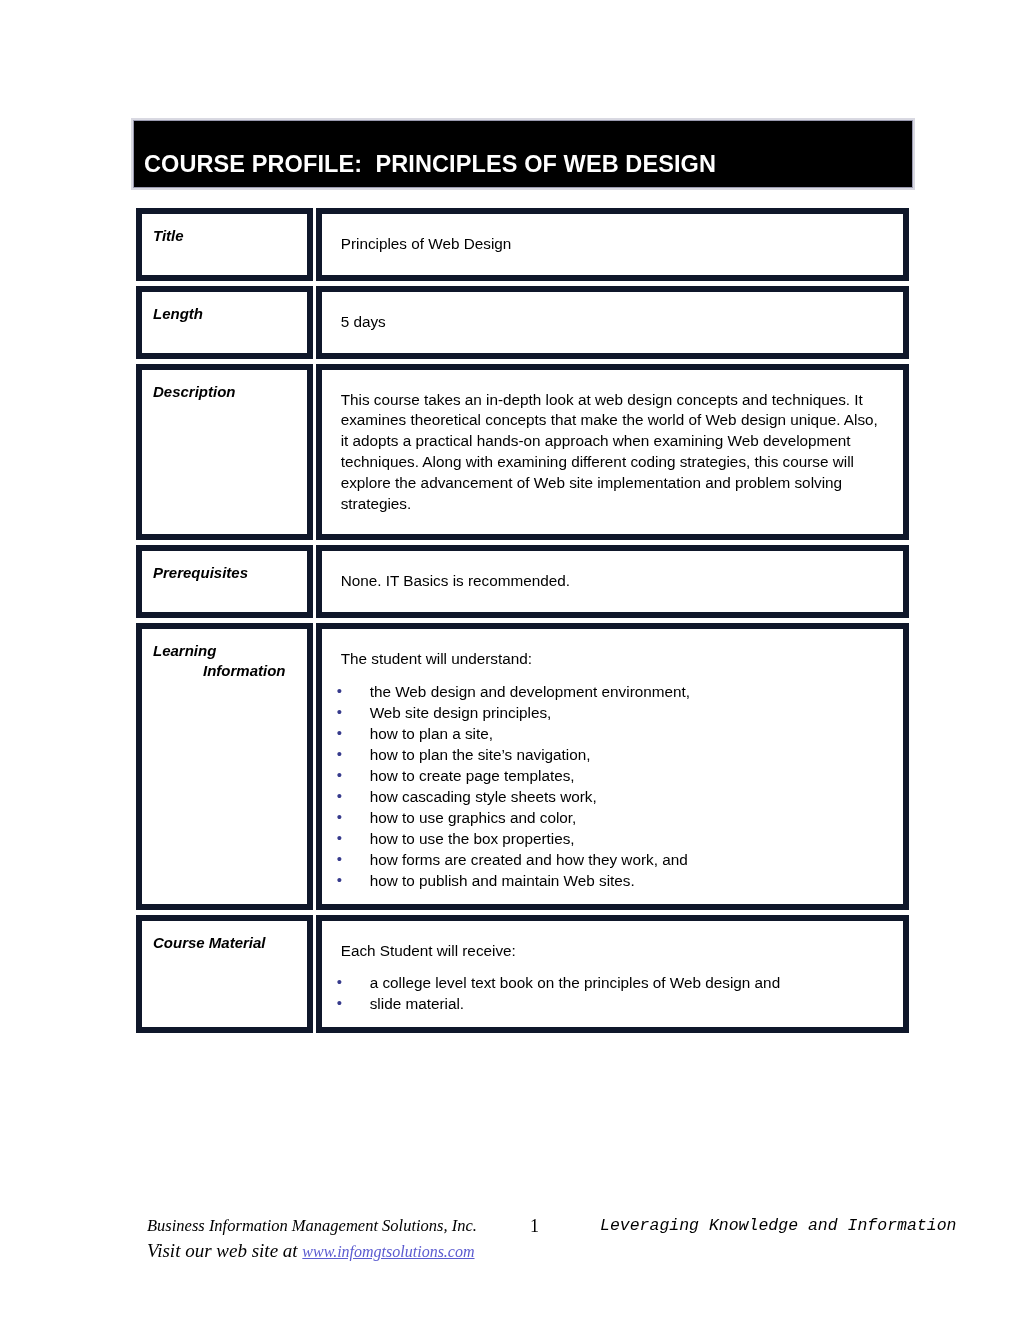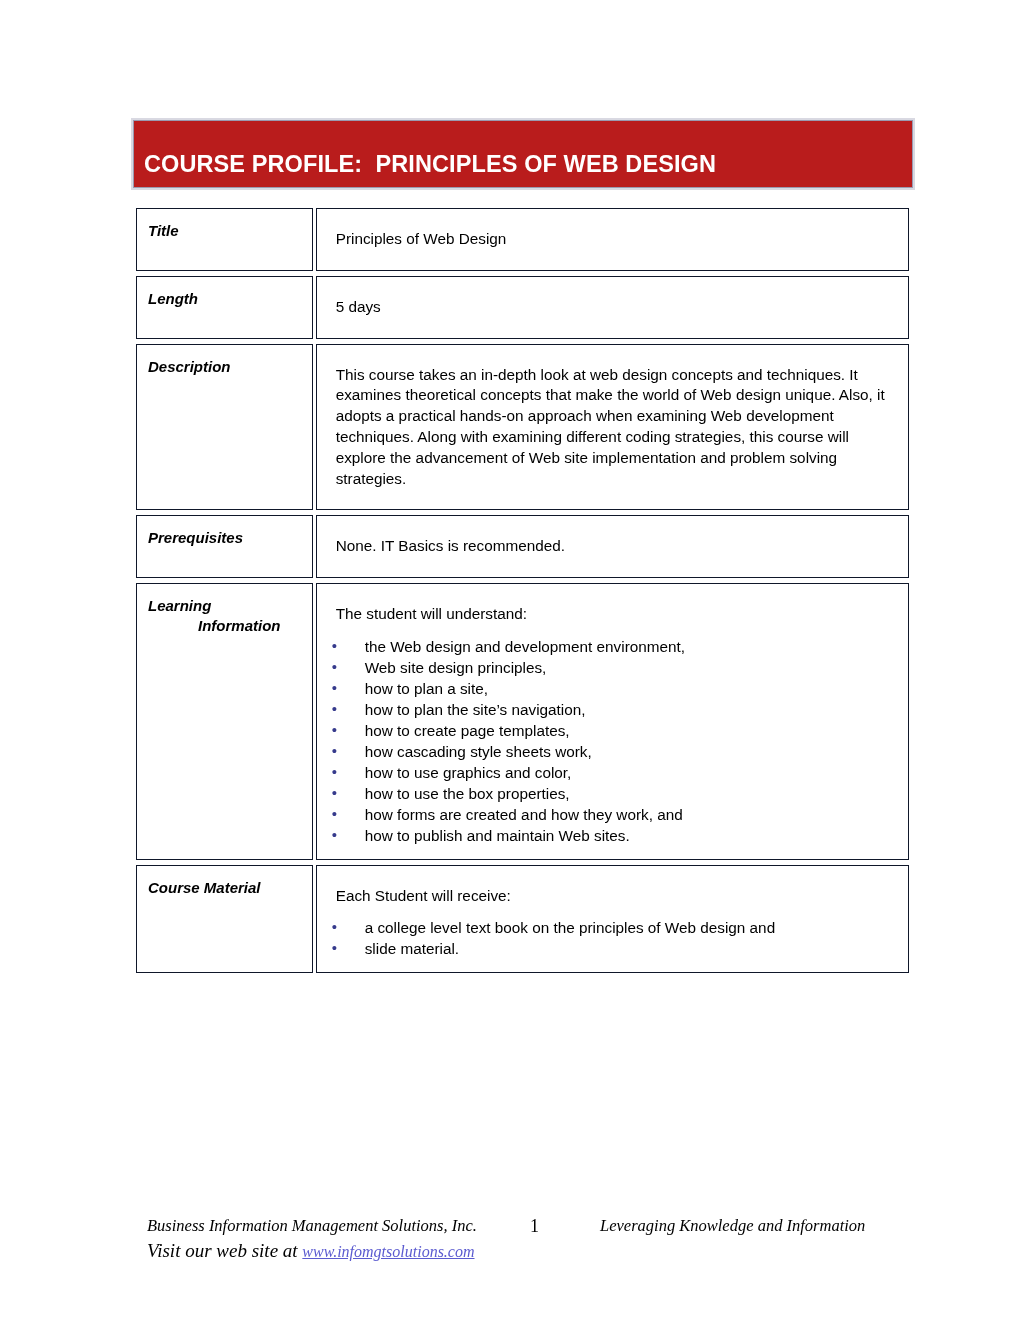--- a/index.html
+++ b/index.html
@@ -27,21 +27,21 @@
   }
 
   
   .banner {
     position: absolute;
     left: 131px;
     top: 118px;
     width: 784px;
     height: 72px;
     box-sizing: border-box;
-    background: #b91c1c;
+    background: #000000;
     border: 2px solid #d9d9e2;
     outline: 1px solid #9a9ab0;
     outline-offset: -3px;
     display: flex;
     align-items: flex-end;
   }
   .banner-title {
     color: #ffffff;
     font-family: "Liberation Sans", sans-serif;
     font-size: 23.5px;
@@ -57,21 +57,21 @@
     position: absolute;
     left: 133px;
     top: 203px;
     width: 779px;
     border-collapse: separate;
     border-spacing: 3px 5px;
     table-layout: fixed;
   }
   .ctable td {
     box-sizing: border-box;
-    border: 1px solid #0f172a;
+    border: 6px solid #0f172a;
     box-shadow: 0 0 0 1px #ffffff inset;
     vertical-align: top;
     background: #ffffff;
   }
   .col-label { width: 176px; }
   .col-value { width: 591px; }
 
   td.label-cell {
     padding: 12px 8px 12px 11px;
     font-size: 15px;
@@ -139,20 +139,21 @@
     font-size: 18px;
     font-style: normal;
     font-family: "Liberation Serif", serif;
   }
   .f-right {
     position: absolute;
     left: 600px;
     top: 4px;
     font-size: 16.5px;
     white-space: pre;
+    font-family: Liberation Mono, monospace;
   }
   .f-row2 {
     position: absolute;
     left: 147px;
     top: 28px;
     font-size: 19px;
     white-space: pre;
   }
   .f-link {
     color: #5b5bd0;

